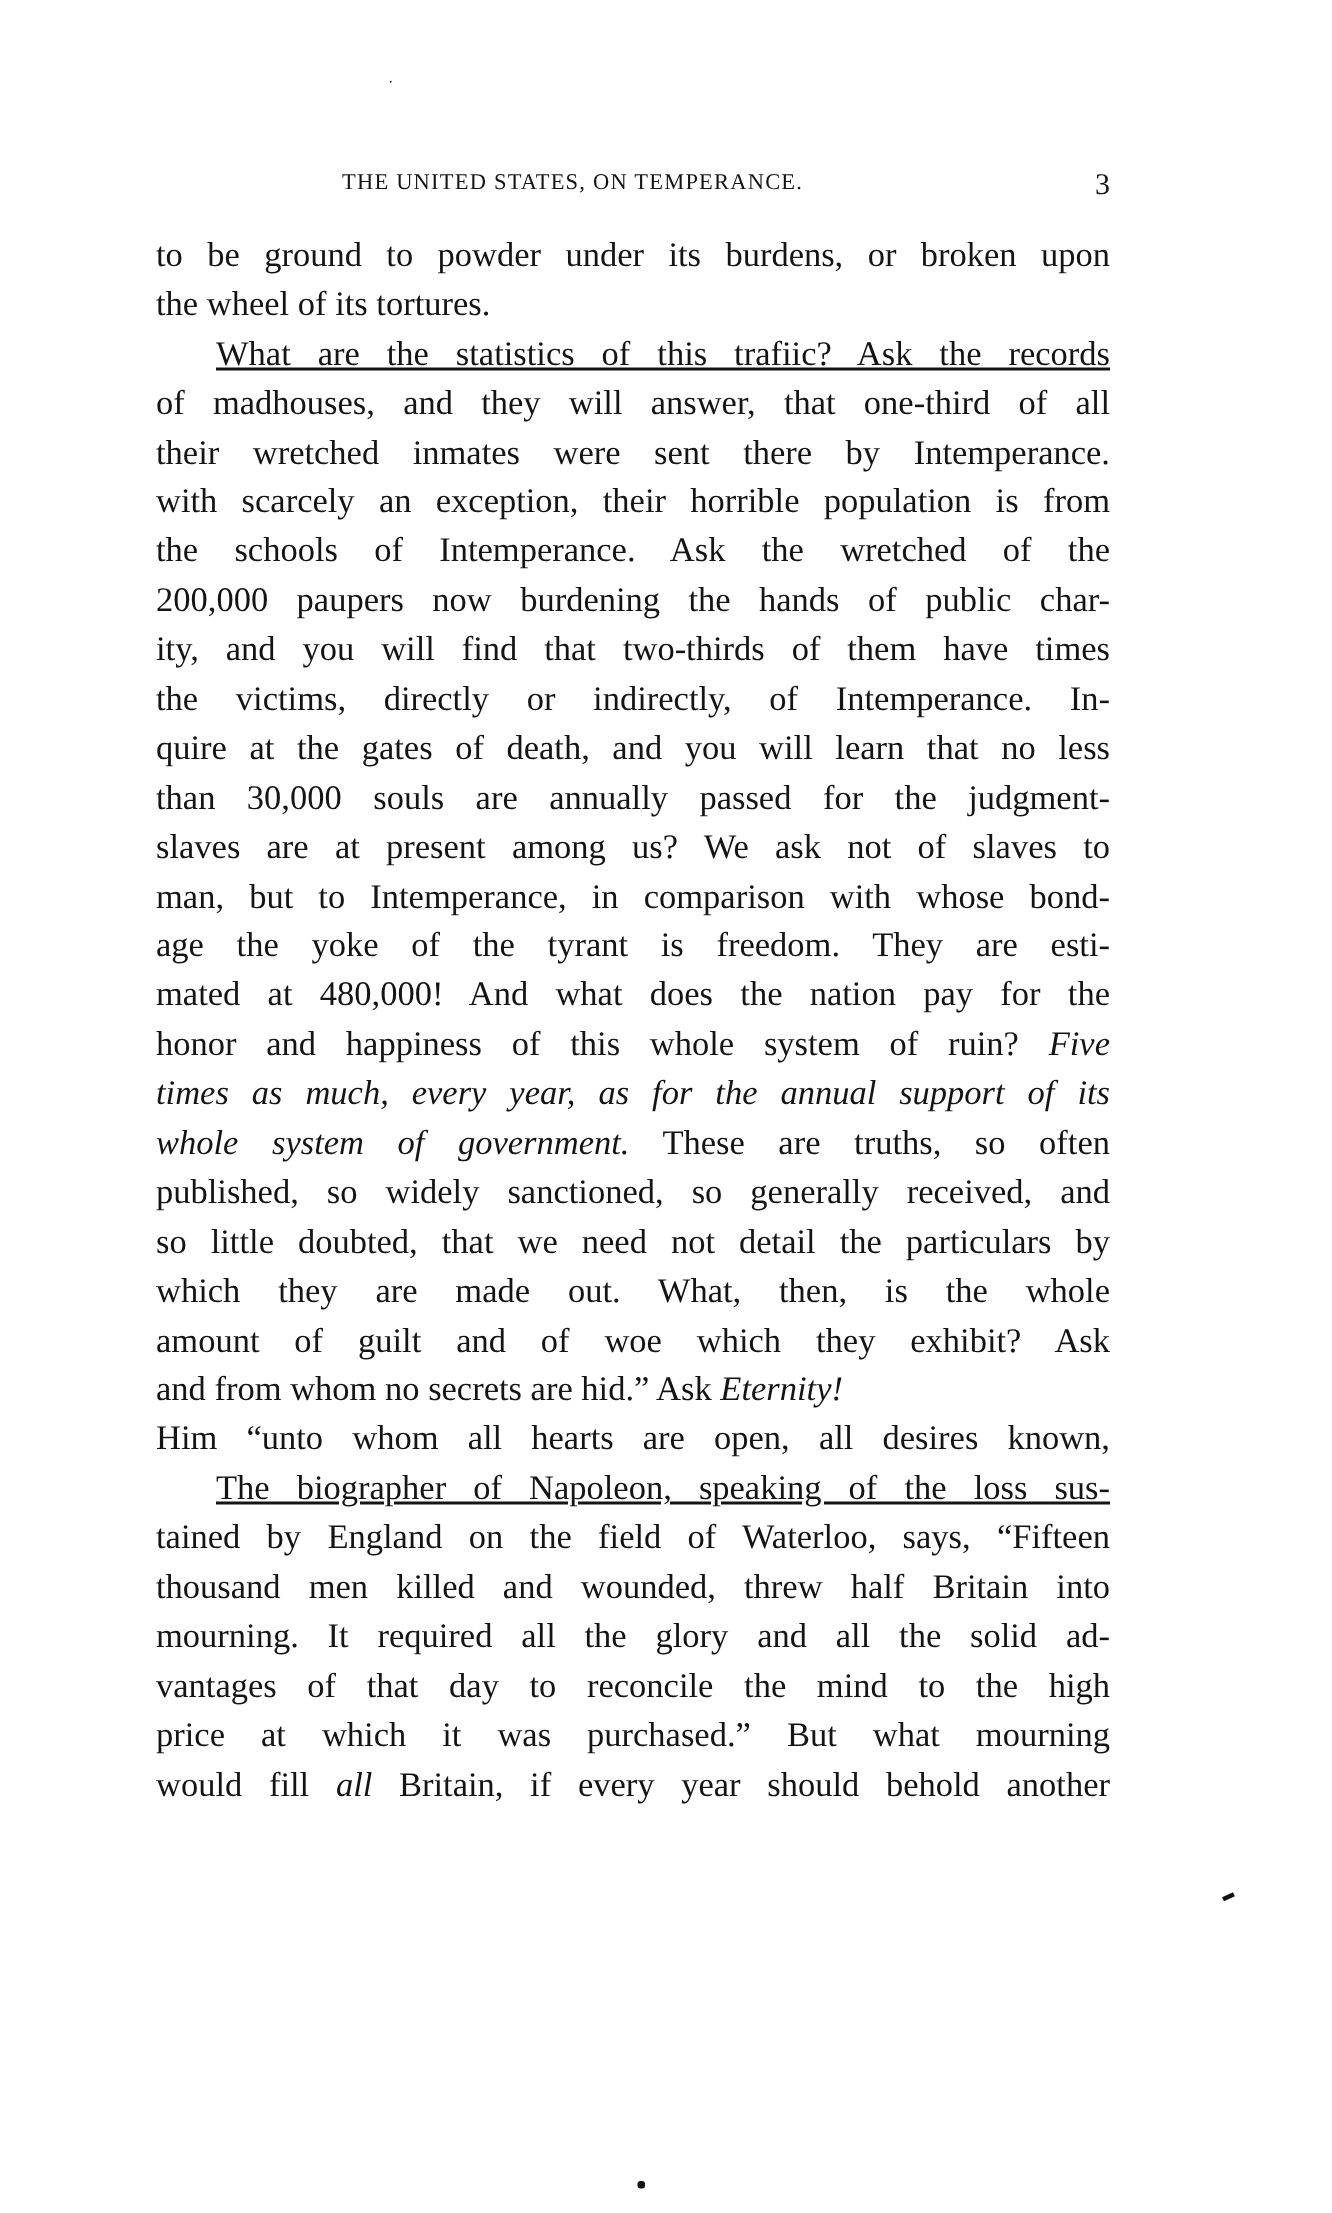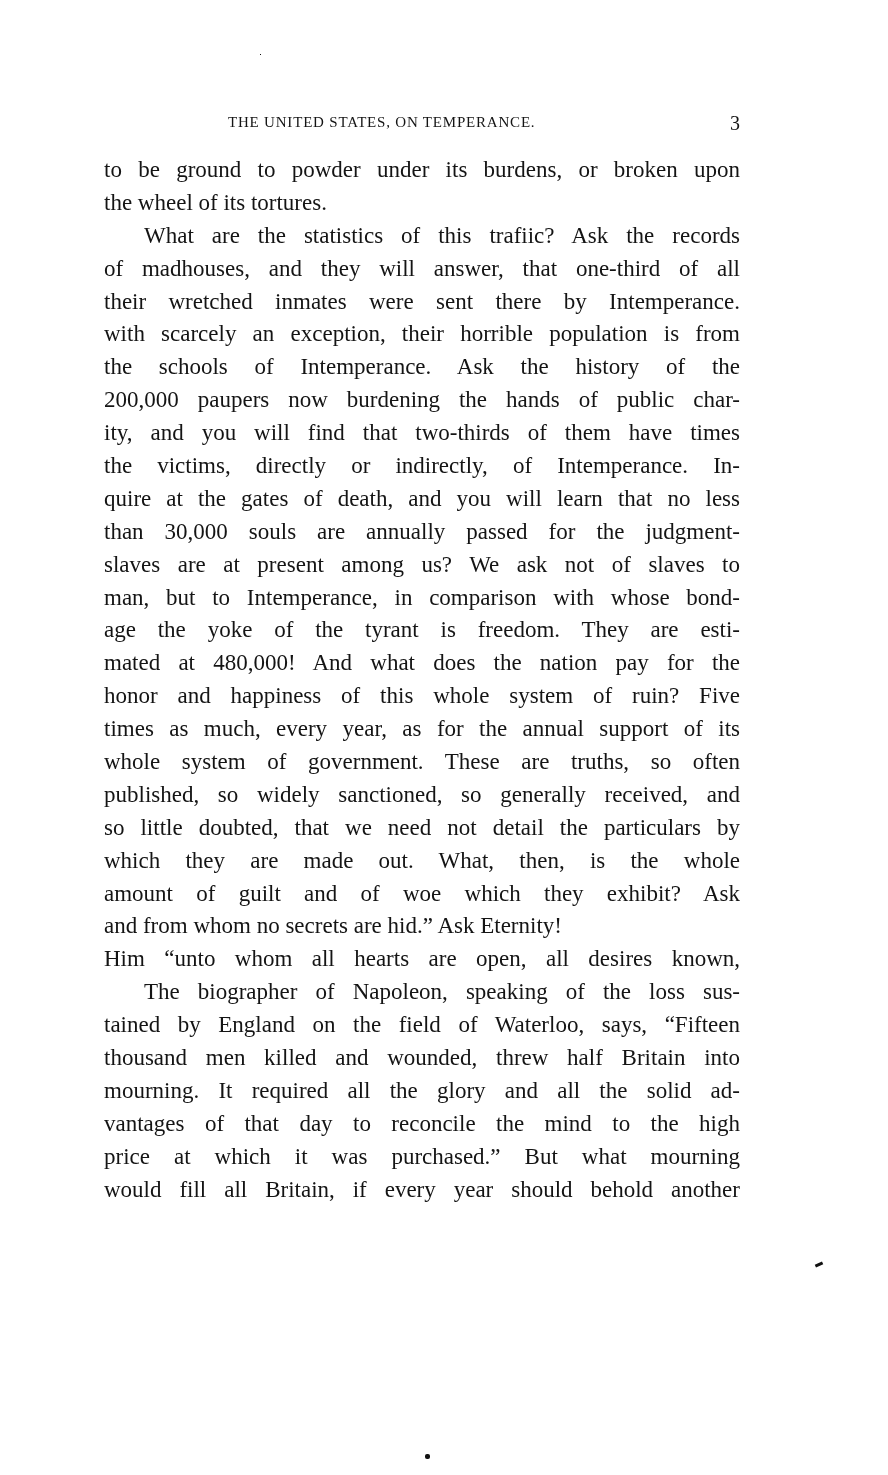--- a/index.html
+++ b/index.html
@@ -5,42 +5,42 @@
     html, body { margin: 0; padding: 0; background: #ffffff; }
     body { width: 888px; height: 1475px; position: relative; overflow: hidden;
            font-family: "Liberation Serif", "DejaVu Serif", serif; color: #141414; }
     .page { position: absolute; left: 0; top: 0; width: 888px; height: 1475px; }
     .header { position: absolute; top: 114px; left: 104px; width: 636px; height: 24px; }
     .running-head { position: absolute; left: 124px; top: 0; font-size: 15px; letter-spacing: 0.8px; white-space: nowrap; }
     .page-number { position: absolute; right: 0; top: -2px; font-size: 20px; }
     .body-text { position: absolute; top: 154px; left: 104px; width: 636px; font-size: 23px; line-height: 32.9px; }
     .line { display: block; white-space: nowrap; text-align: justify; text-align-last: justify; height: 32.9px; }
     .line.last { text-align-last: left; }
-    .line.indent { padding-left: 40px; }
+    .line.indent { padding-left: 40px; text-decoration: underline; }
     .line.indent { width: 596px; }
-    .line span.it { }
+    .line span.it { font-style: italic; }
     .speck { position: absolute; background: #111; }
   </style>
 </head>
 <body>
 
 <div class="page">
   <div class="header">
     <span class="running-head">THE UNITED STATES, ON TEMPERANCE.</span>
     <span class="page-number">3</span>
   </div>
 
   <div class="body-text" id="body-text">
       <div class="line"><span>to be ground to powder under its burdens, or broken upon</span></div>
       <div class="line last"><span>the wheel of its tortures.</span></div>
       <div class="line indent"><span>What are the statistics of this trafiic?  Ask the records</span></div>
       <div class="line"><span>of madhouses, and they will answer, that one-third of all</span></div>
       <div class="line"><span>their wretched inmates were sent there by Intemperance.</span></div>
       <div class="line"><span>with scarcely an exception, their horrible population is from</span></div>
-      <div class="line"><span>the schools of Intemperance.  Ask the history of the</span></div>
+      <div class="line"><span>the schools of Intemperance.  Ask the wretched of the</span></div>
       <div class="line"><span>200,000 paupers now burdening the hands of public char-</span></div>
       <div class="line"><span>ity, and you will find that two-thirds of them have times</span></div>
       <div class="line"><span>the victims, directly or indirectly, of Intemperance.  In-</span></div>
       <div class="line"><span>quire at the gates of death, and you will learn that no less</span></div>
       <div class="line"><span>than 30,000 souls are annually passed for the judgment-</span></div>
       <div class="line"><span>slaves are at present among us?  We ask not of slaves to</span></div>
       <div class="line"><span>man, but to Intemperance, in comparison with whose bond-</span></div>
       <div class="line"><span>age the yoke of the tyrant is freedom.  They are esti-</span></div>
       <div class="line"><span>mated at 480,000!  And what does the nation pay for the</span></div>
       <div class="line"><span>honor and happiness of this whole system of ruin?  </span><span class="it">Five</span></div>

